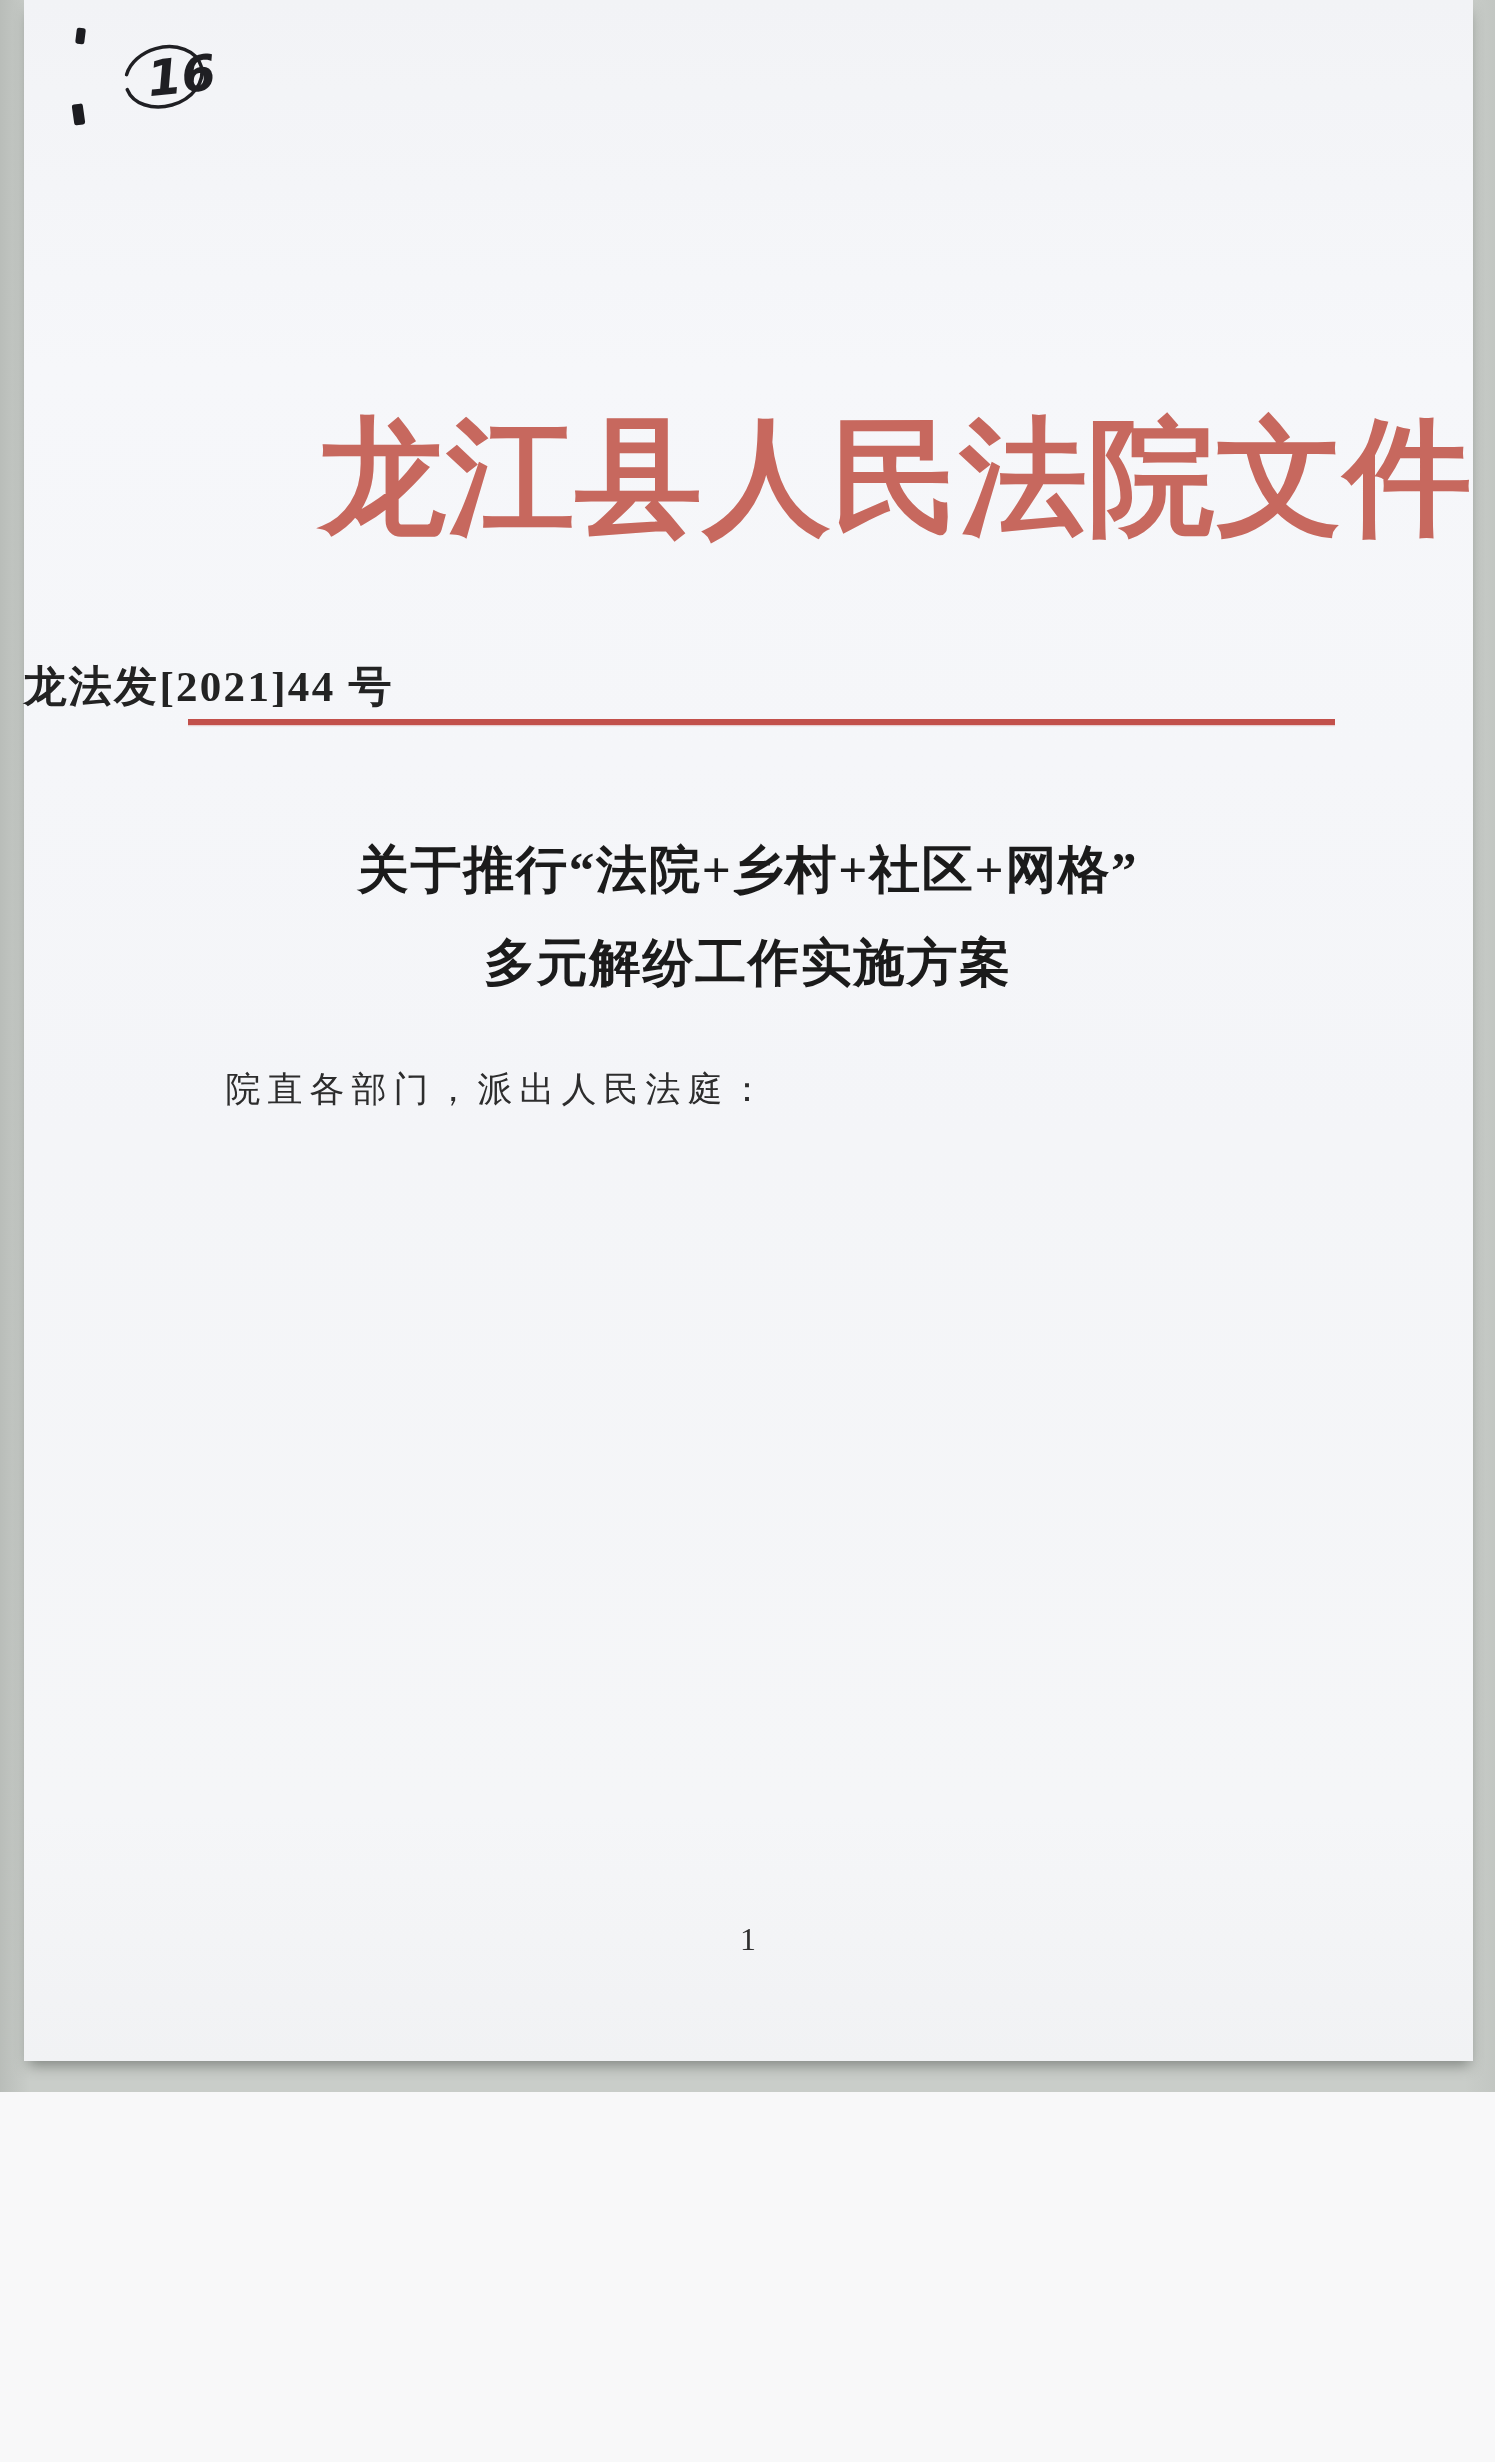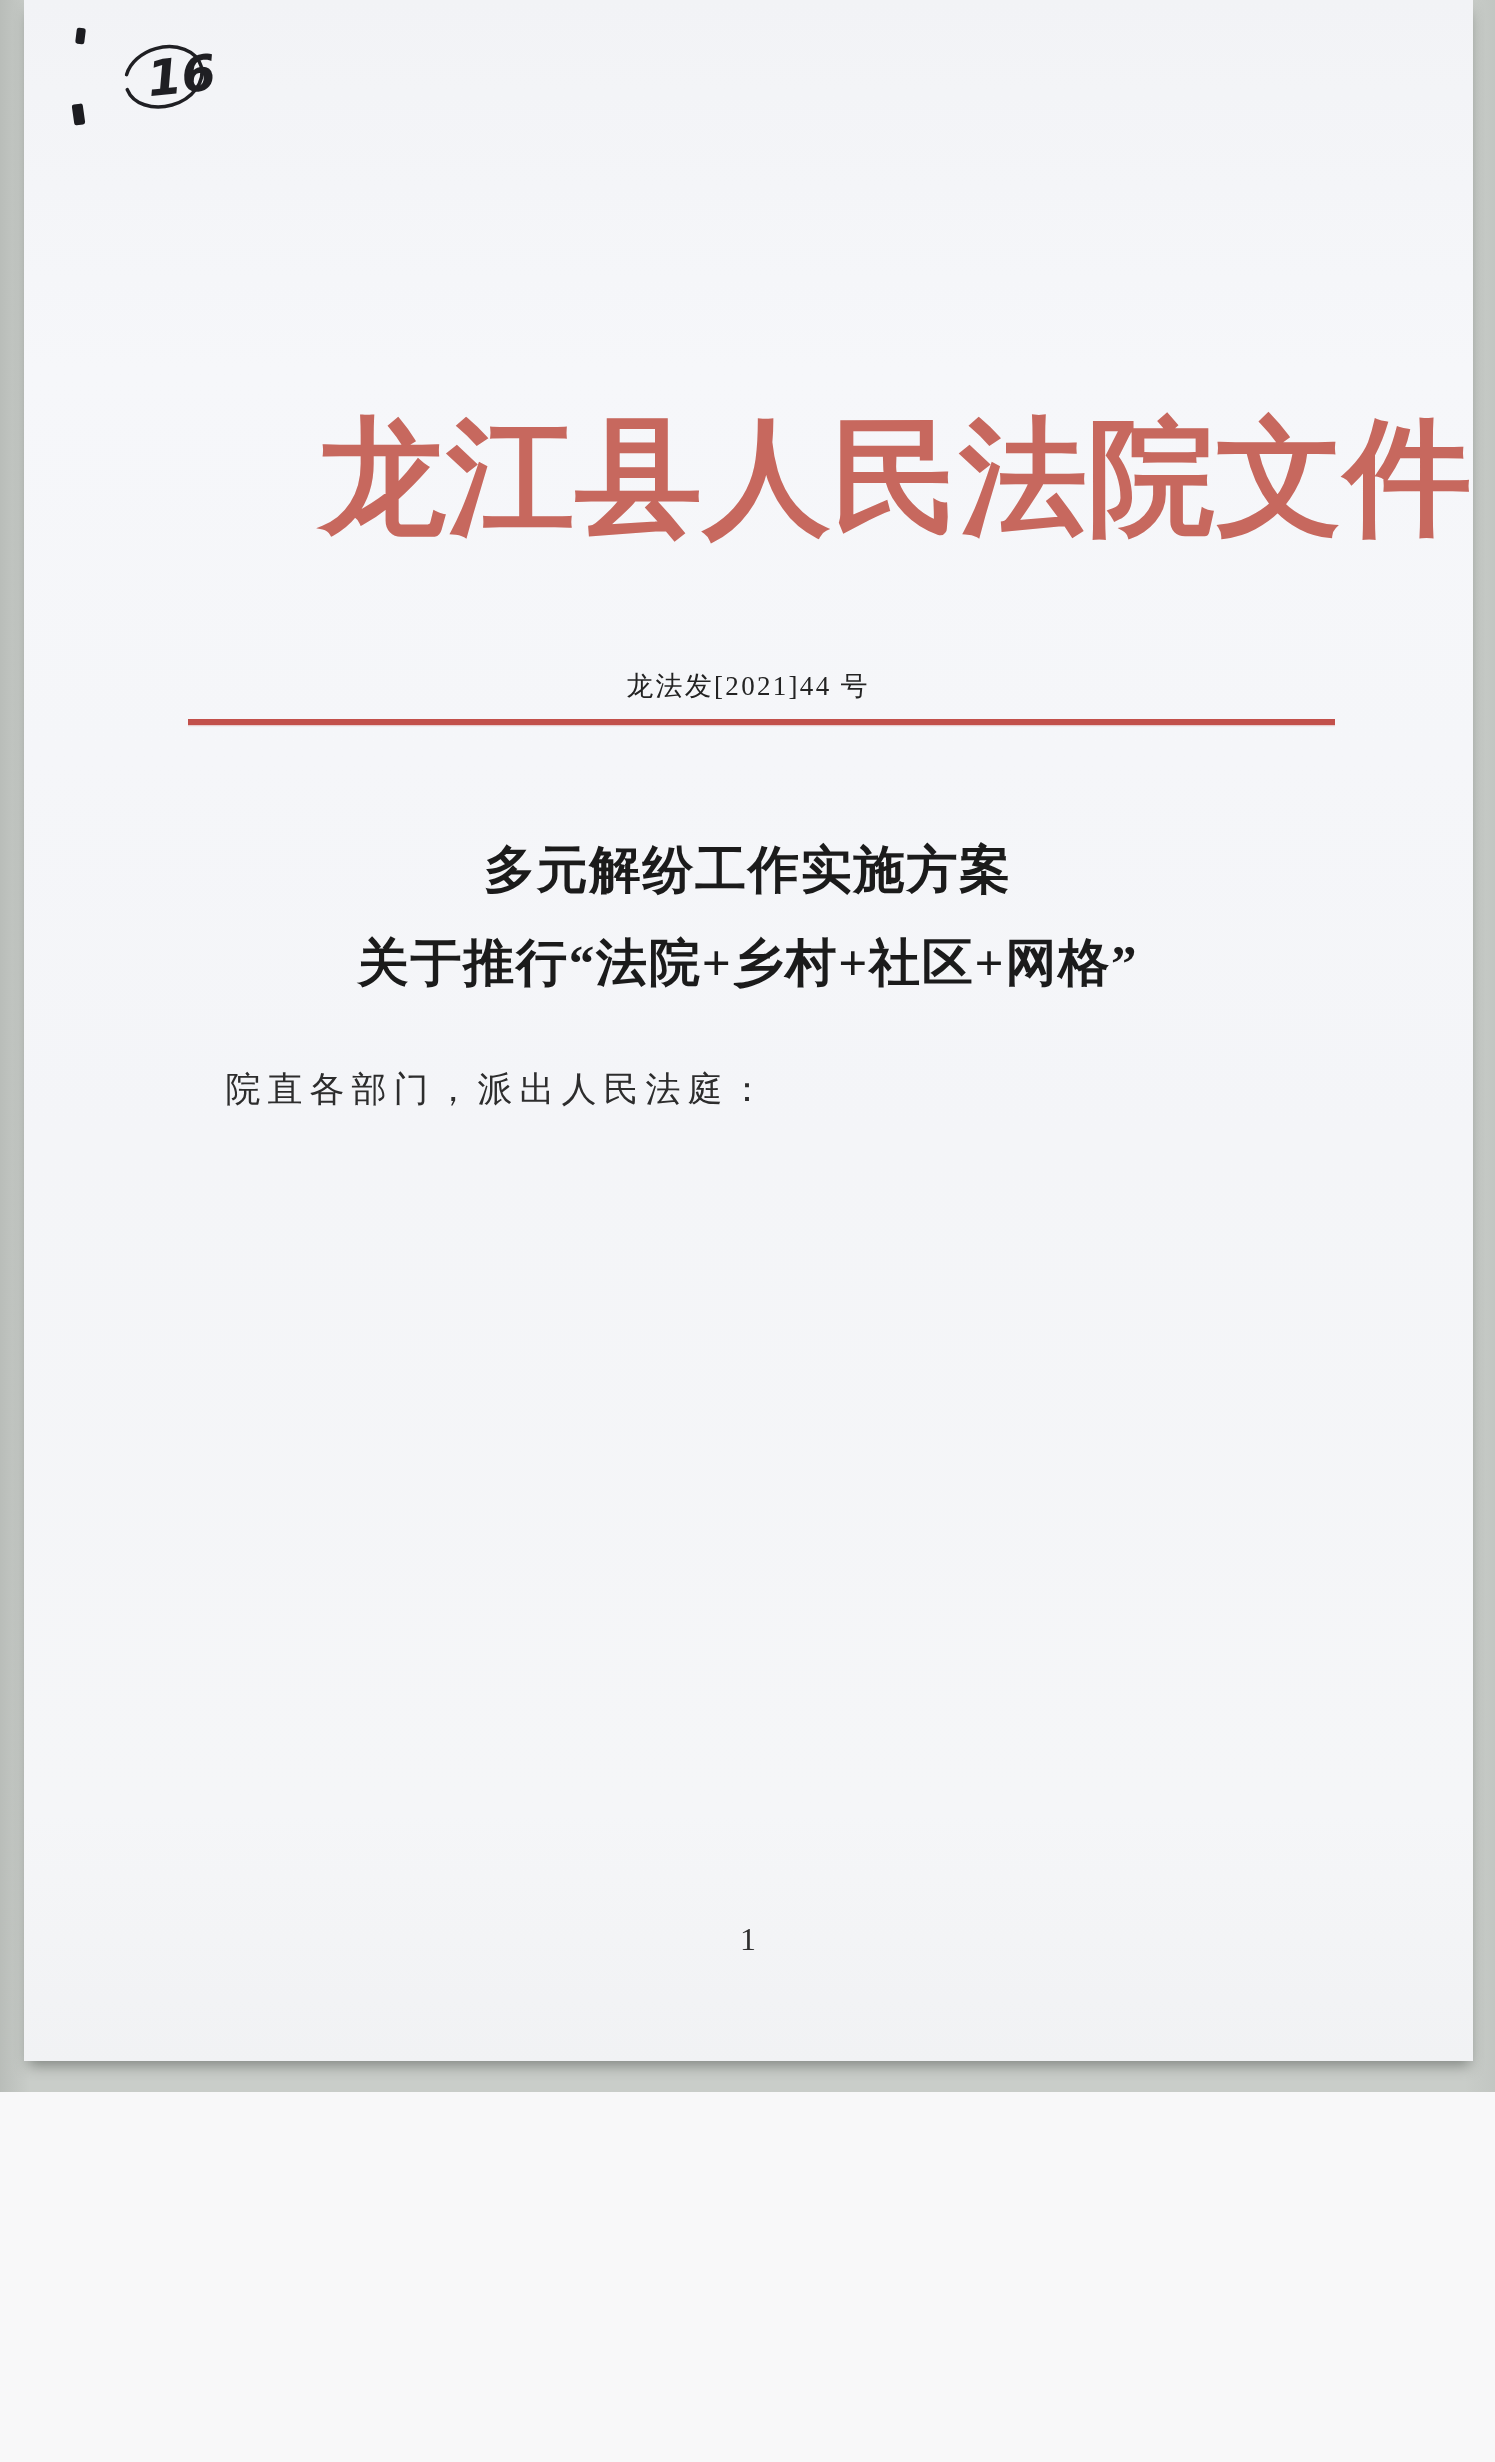--- a/index.html
+++ b/index.html
@@ -46,25 +46,26 @@
     font-size: 127px; line-height: 151px;
     font-weight: 700;
     color: var(--banner-red, #c7685e);
     letter-spacing: 1.2px;
     font-family: "Liberation Serif", serif;
     white-space: nowrap;
   }
   
   .doc-number {
     position: absolute; left: 0; top: 660px;
-    width: 100%; text-align: center;
-    font-size: 27px; line-height: 53px;
+    width: 100%; text-align: left;
+    font-size: 43px; line-height: 53px;
     color: #232323;
     letter-spacing: 2.3px;
     font-family: "Liberation Serif", serif;
+    font-weight: bold;
   }
   
   .red-rule {
     position: absolute; left: 164px; top: 719px;
     width: 1147px; height: 6.4px;
     background: var(--rule-red, #c2504b);
     box-shadow: 0 1.2px 0 rgba(194, 80, 75, 0.25);
   }
   
   .doc-title {
@@ -118,22 +119,22 @@
     <div class="binding-mark mark-1"></div>
     <div class="binding-mark mark-2"></div>
 
     <div class="banner">龙江县人民法院文件</div>
 
     <div class="doc-number">龙法发[2021]44 号</div>
 
     <div class="red-rule"></div>
 
     <div class="doc-title">
+      <div>关于推行“法院+乡村+社区+网格”</div>
       <div>多元解纷工作实施方案</div>
-      <div>关于推行“法院+乡村+社区+网格”</div>
     </div>
 
     <div class="body-text">
       <p class="salutation">院直各部门，派出人民法庭：</p>
     </div>
 
     <div class="page-number">1</div>
 
   </div>
 </div>

